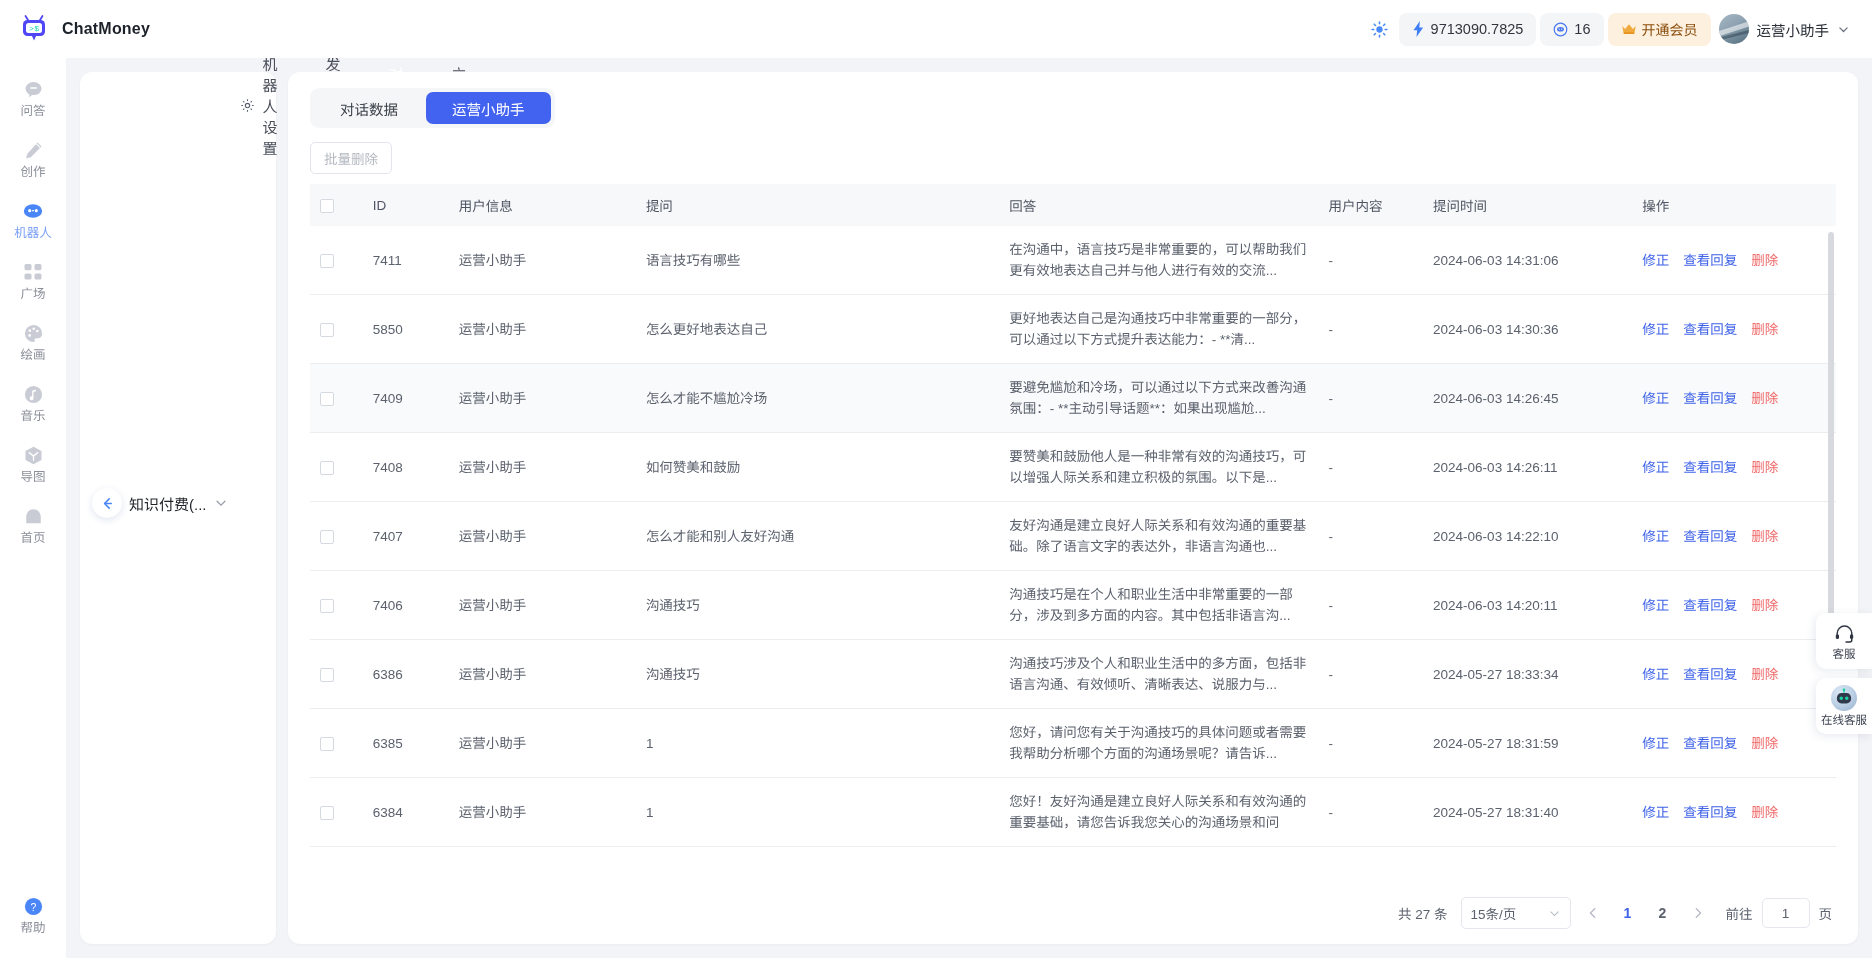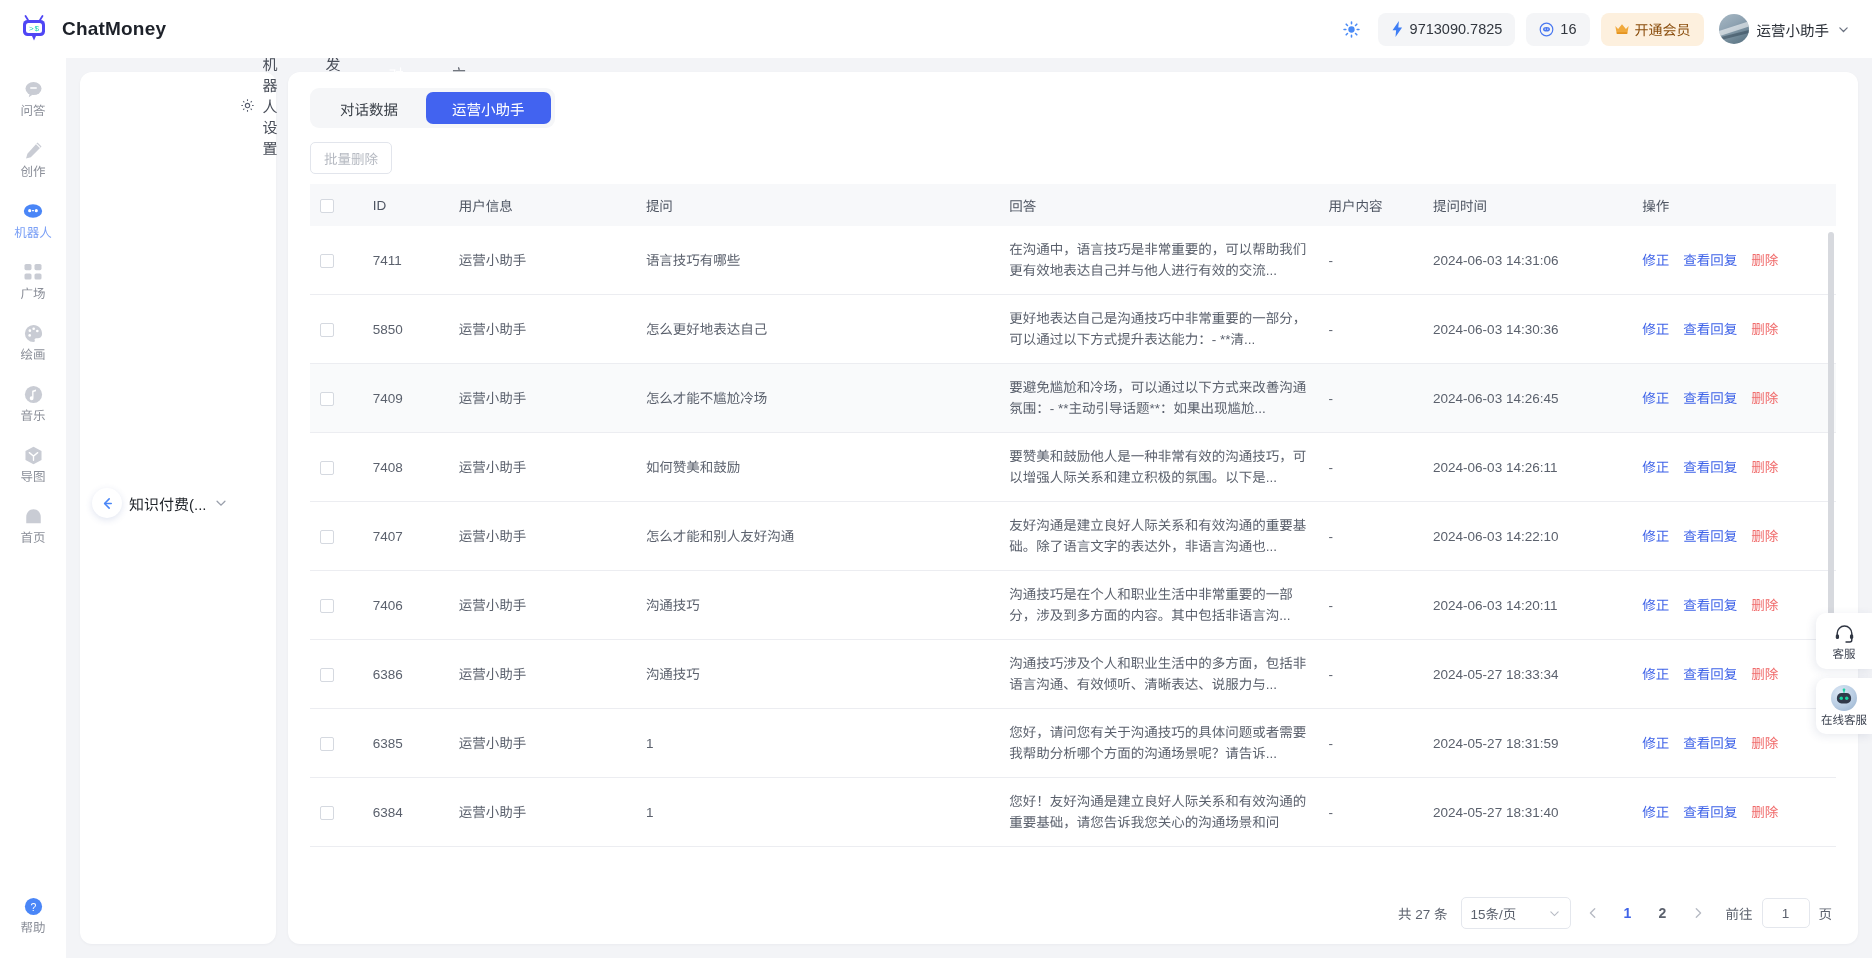--- a/index.html
+++ b/index.html
@@ -16,23 +16,23 @@
   
   .header {
     height: 58px; min-height: 58px; background: #ffffff;
     display: flex; align-items: center; padding: 0 22px 0 18px;
     position: relative; z-index: 30;
   }
   .brand { display: flex; align-items: center; gap: 12px; }
   .brand-logo {
     width: 32px; height: 32px; display: flex; align-items: center; justify-content: center;
   }
-  .brand-name { font-size: 19px; font-weight: bold; letter-spacing: .2px; color: #1d2129; }
+  .brand-name { font-size: 16px; font-weight: bold; letter-spacing: .2px; color: #1d2129; }
   .header-spacer { flex: 1; }
-  .header-right { display: flex; align-items: center; gap: 11px; }
+  .header-right { display: flex; align-items: center; gap: 4px; }
   .theme-btn { width: 30px; height: 30px; display: flex; align-items: center; justify-content: center; cursor: pointer; border-radius: 6px; }
   .pill {
     height: 33px; border-radius: 8px; background: #f4f5f7; display: flex; align-items: center;
     gap: 6px; padding: 0 13px; font-size: 14.5px; color: #31363e; cursor: pointer; white-space: nowrap;
   }
   .pill.vip { background: #fdf0de; color: #9a5a11; font-size: 14px; gap: 5px; }
   .pill.vip .vip-label { color: #8a4d0c; }
   .avatar-wrap { display: flex; align-items: center; gap: 8px; cursor: pointer; padding-left: 4px; }
   .avatar {
     width: 30px; height: 30px; border-radius: 50%;

